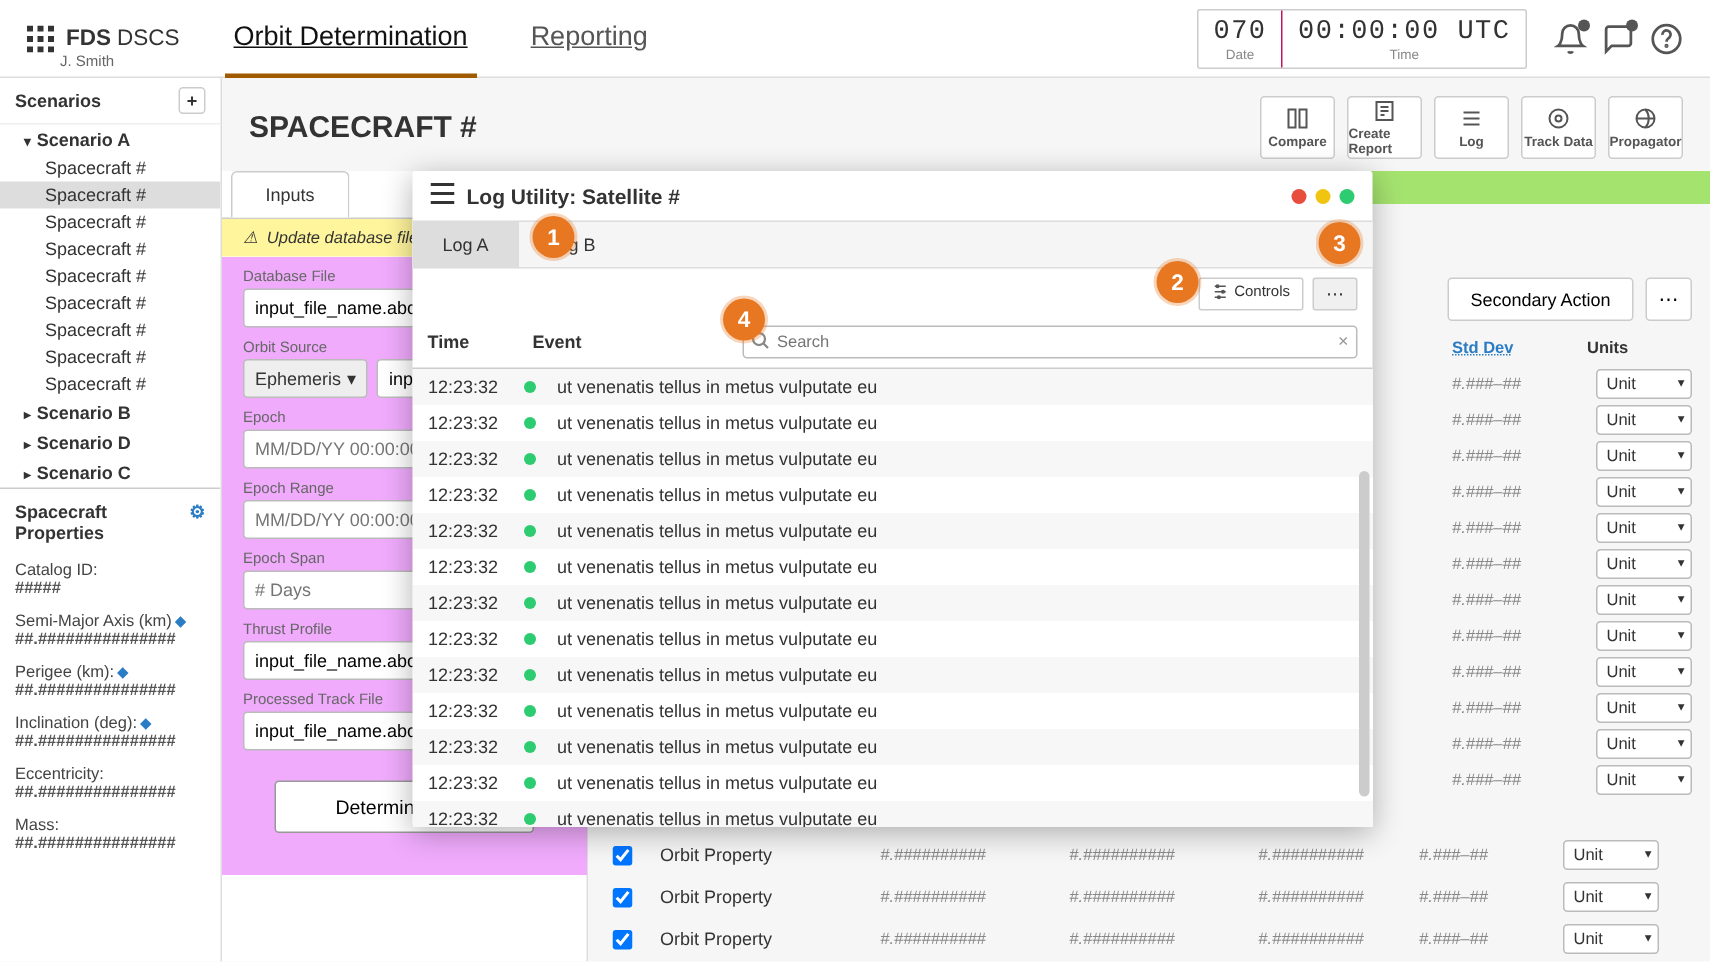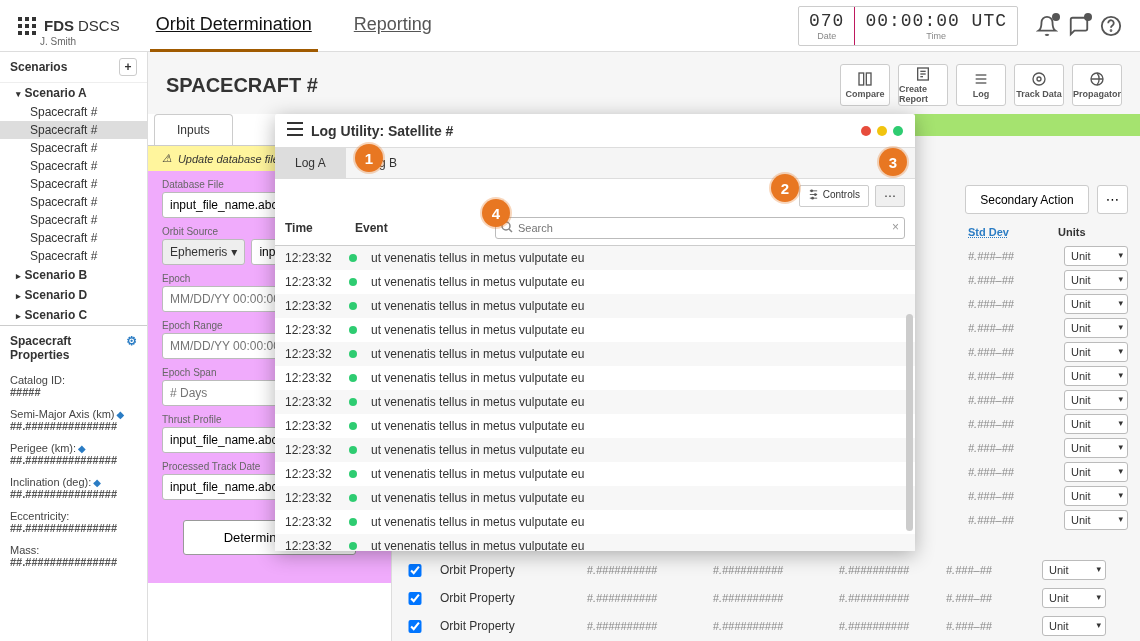--- a/index.html
+++ b/index.html
@@ -292,21 +292,21 @@
           </div>
           <div class="form-row">
             <label class="form-label">Epoch Span</label>
             <input class="form-input" placeholder="# Days" style="">
           </div>
           <div class="form-row">
             <label class="form-label">Thrust Profile</label>
             <input class="form-input" value="input_file_name.abc" style="">
           </div>
           <div class="form-row">
-            <label class="form-label">Processed Track Date</label>
+            <label class="form-label">Processed Track File</label>
             <input class="form-input" value="input_file_name.abc" style="">
           </div>
           <button class="determine-btn">Determine Orbit</button>
         </div>
       </div>
       <div style="flex:1;position:relative;">
         <div class="success-bar"></div>
       </div>
     </div>
   </div>

